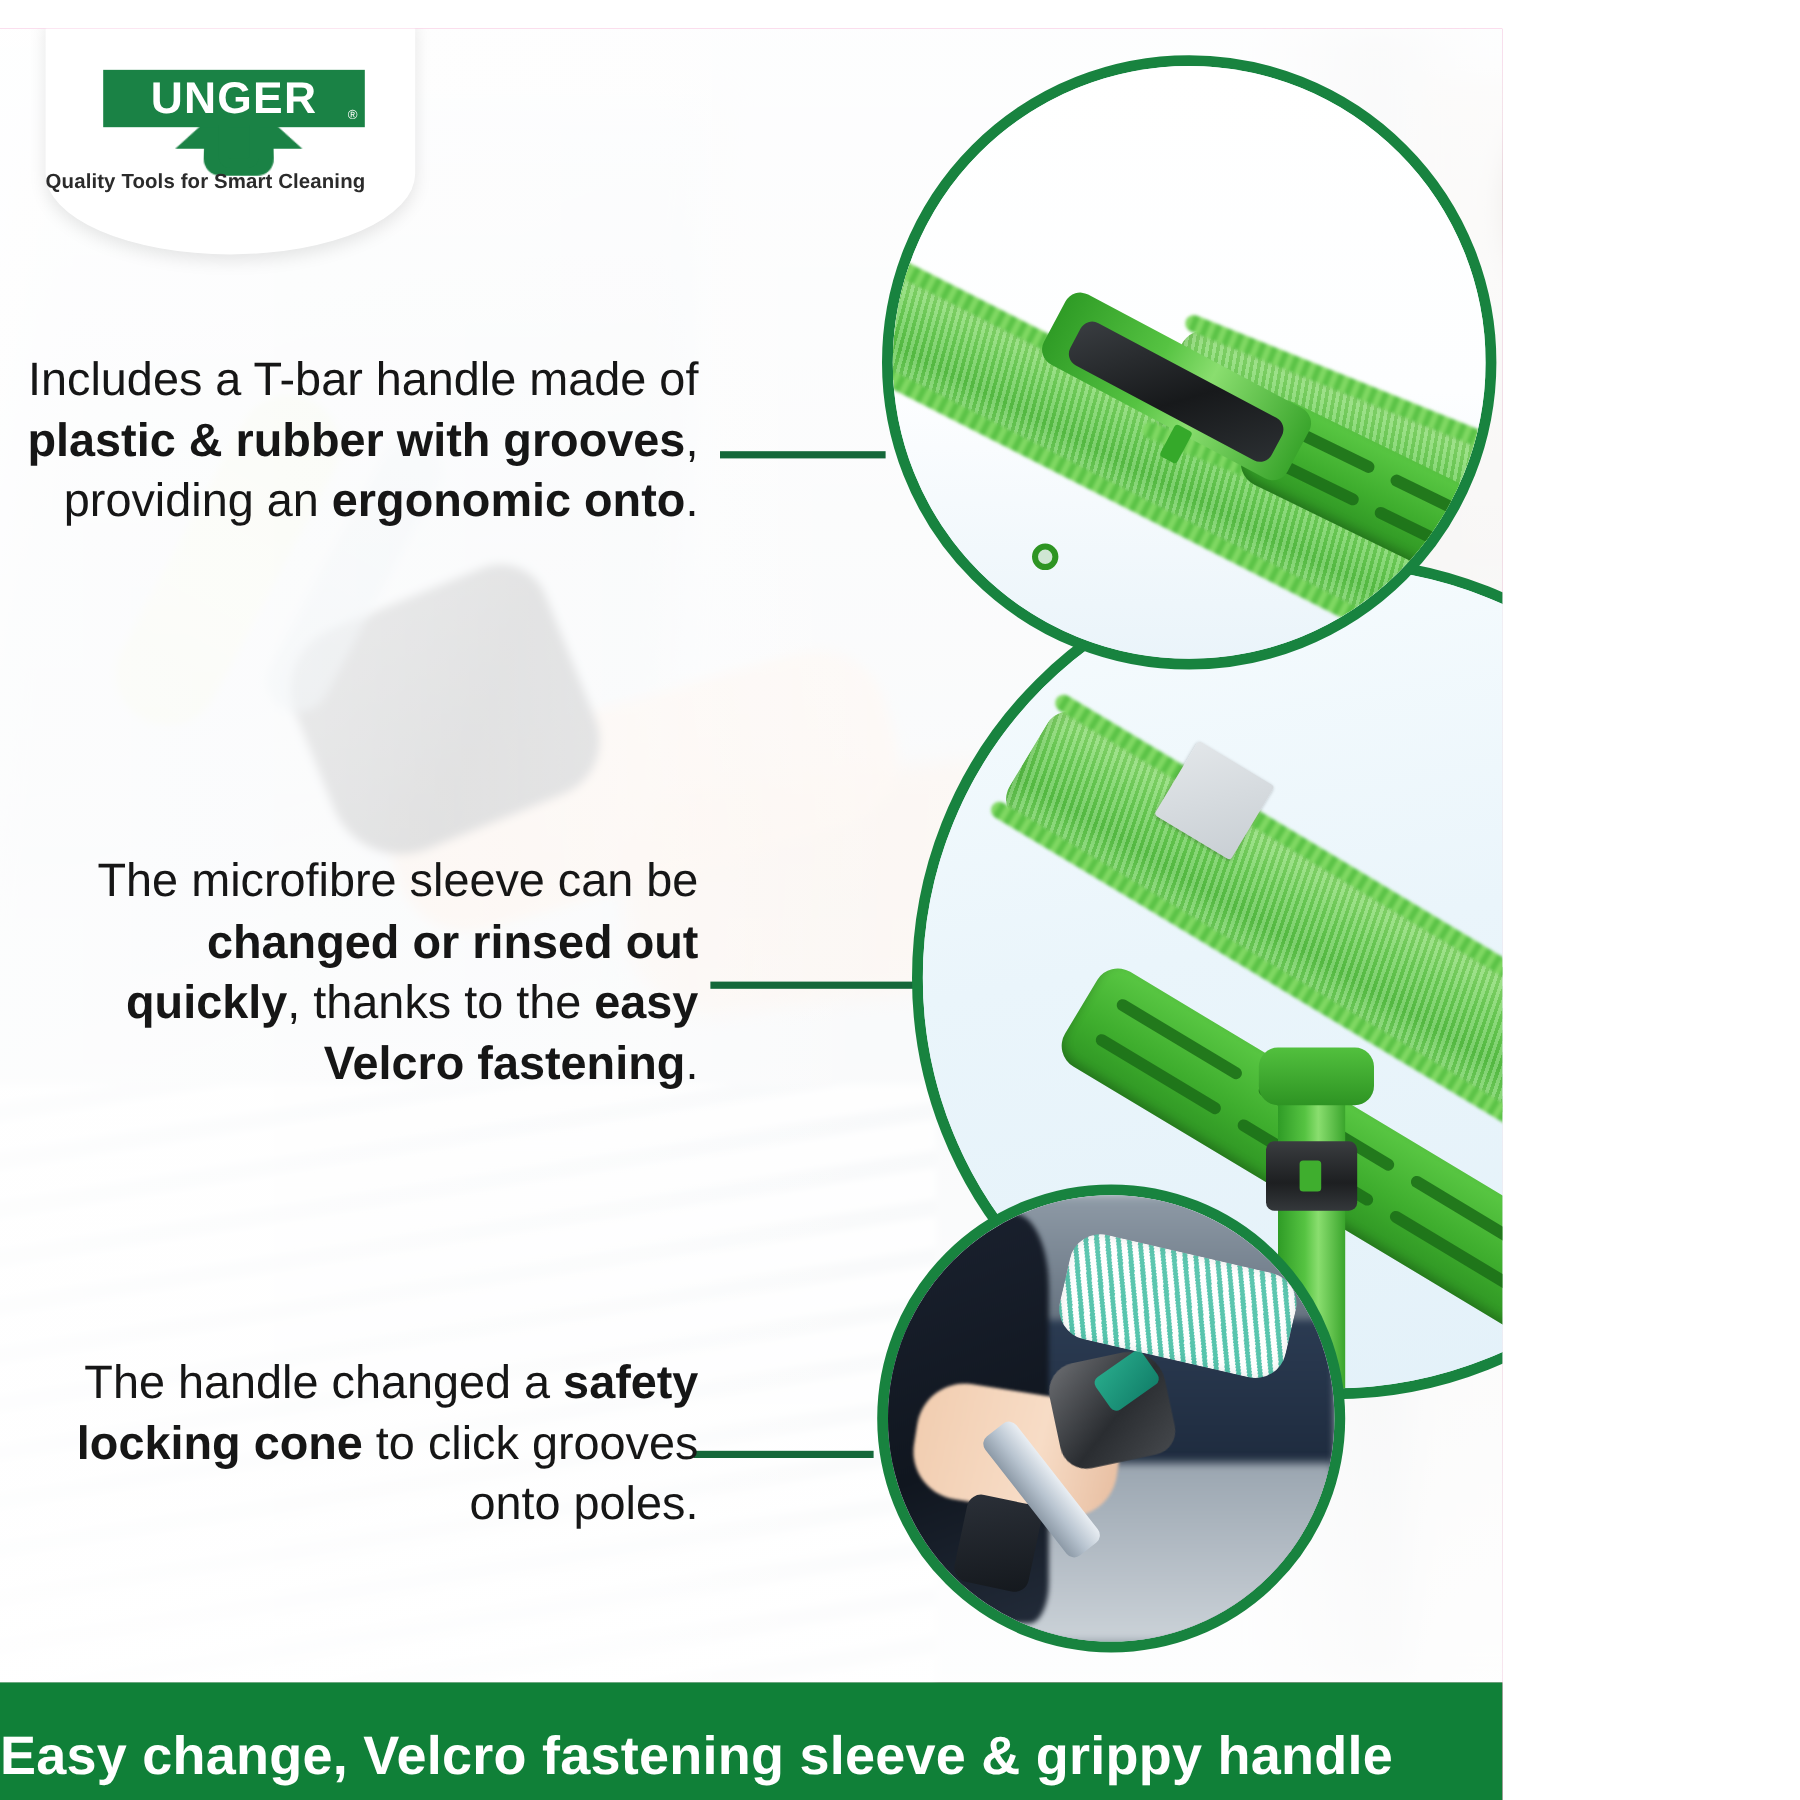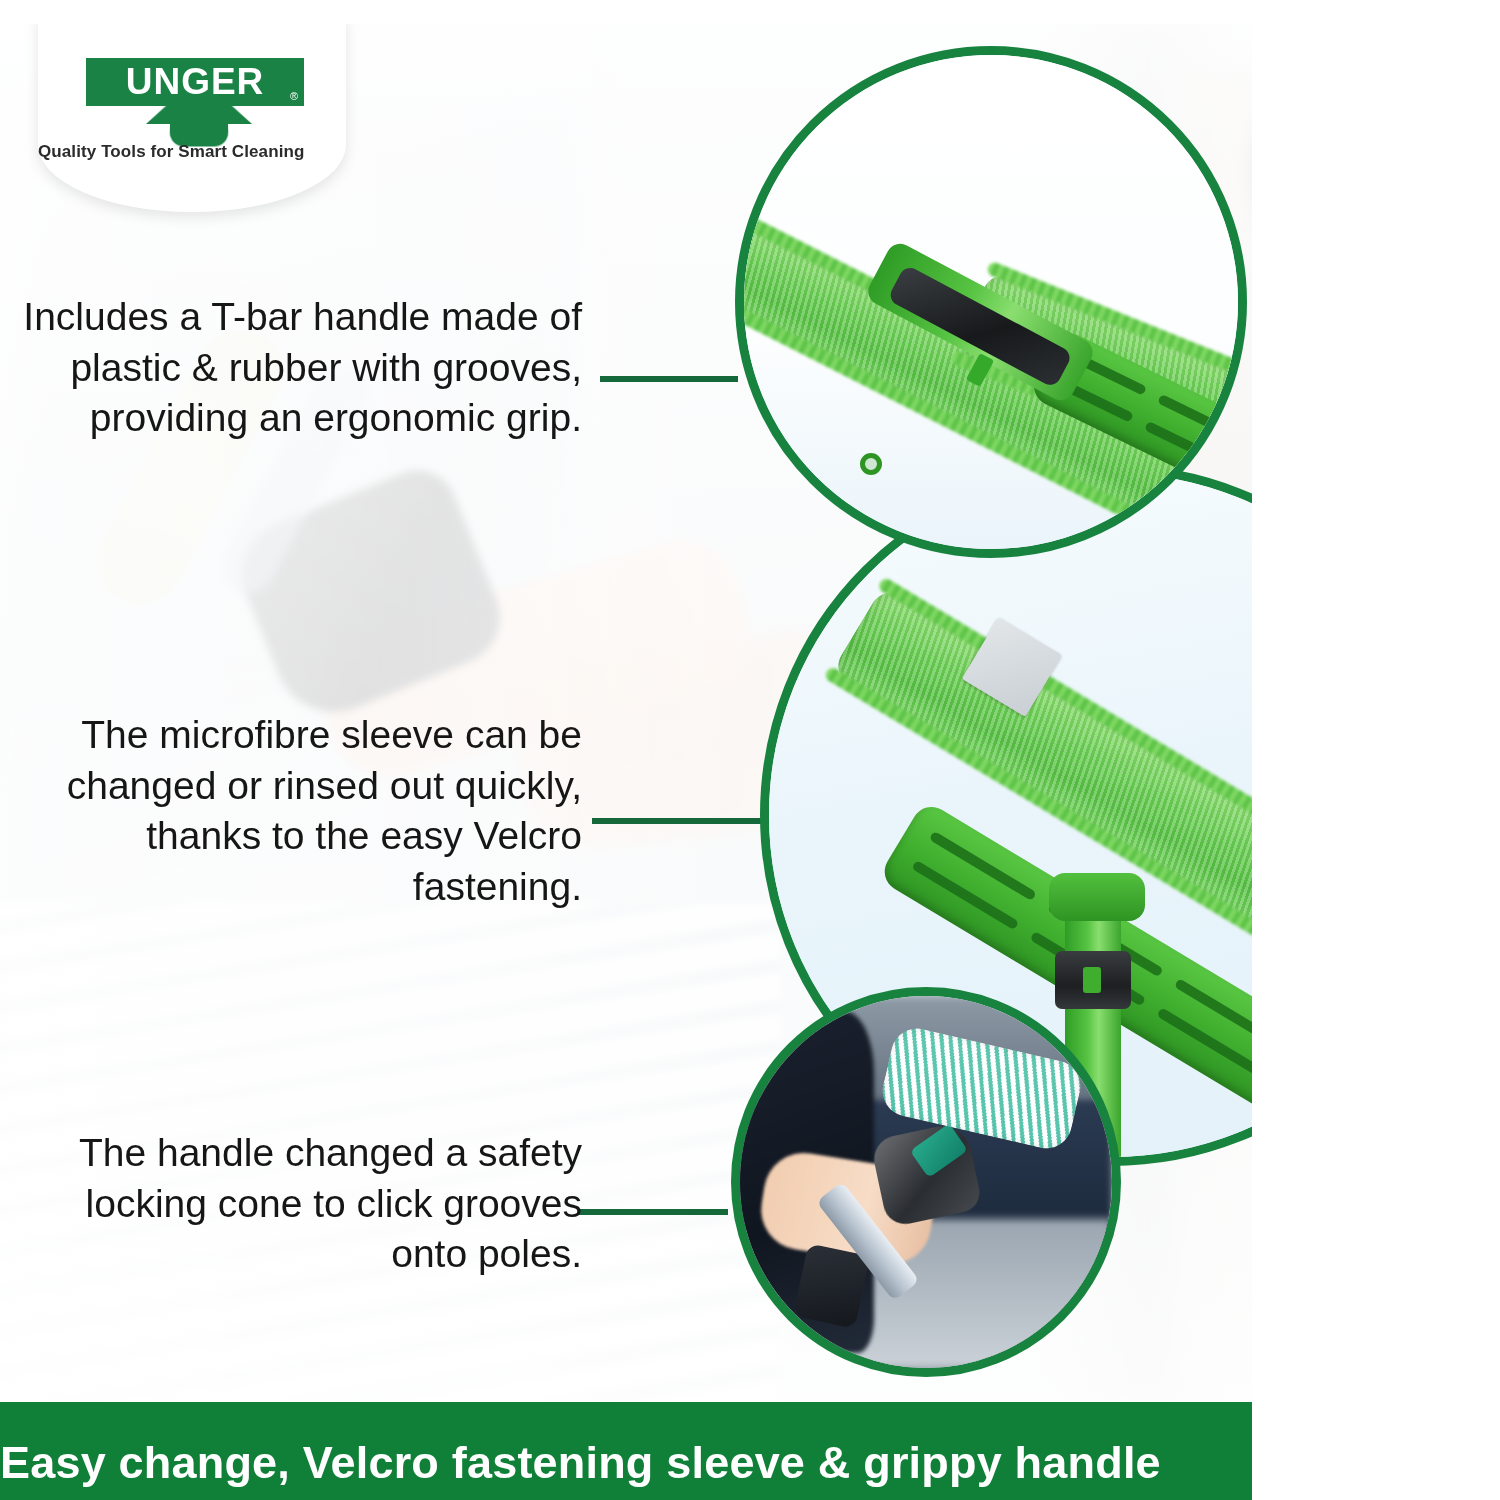--- a/index.html
+++ b/index.html
@@ -148,21 +148,21 @@
     text-align:left; color:#2b2b2b;
     font-size:17px; font-weight:bold; letter-spacing:.1px;
   }
 
   
   .feature {
     position:absolute; width:560px; text-align:right;
     color:#161616; font-size:39px; line-height:1.30;
     z-index:12;
   }
-  .feature b { font-weight:normal; }
+  .feature b { font-weight:bold; }
   #feature-1 { left:22px; top:268px; }
   #feature-2 { left:22px; top:686px; }
   #feature-3 { left:22px; top:1104px; }
 
   
   .connector { position:absolute; height:6px; background:#15683a; z-index:11; }
   #connector-1 { left:600px; top:352px; width:138px; }
   #connector-2 { left:592px; top:794px; width:178px; }
   #connector-3 { left:578px; top:1185px; width:150px; }
 
@@ -310,21 +310,21 @@
       <div class="logo-tail" style="background: rgb(26, 130, 69);"></div>
       <div class="logo-bar" style="background: rgb(26, 130, 69);">
         <div class="logo-word">UNGER</div>
         <div class="logo-reg">®</div>
       </div>
       <div class="logo-gcut" style="border-color: rgb(26, 130, 69);"></div>
     </div>
     <div class="logo-tagline">Quality Tools for Smart Cleaning</div>
   </div>
 
-  <div class="feature" id="feature-1" style="color: rgb(22, 22, 22);"><span>Includes a T-bar handle made of </span><b>plastic &amp; rubber with grooves</b><span>, providing an </span><b>ergonomic grip</b><span>.</span></div>
+  <div class="feature" id="feature-1" style="color: rgb(22, 22, 22);"><span>Includes a T-bar handle made of </span><b>plastic &amp; rubber with grooves</b><span>, providing an </span><b>ergonomic onto</b><span>.</span></div>
   <div class="feature" id="feature-2" style="color: rgb(22, 22, 22);"><span>The microfibre sleeve can be </span><b>changed or rinsed out quickly</b><span>, thanks to the </span><b>easy Velcro fastening</b><span>.</span></div>
   <div class="feature" id="feature-3" style="color: rgb(22, 22, 22);"><span>The handle changed a </span><b>safety locking cone</b><span> to click grooves onto poles.</span></div>
 
   <div class="connector" id="connector-1" style="background: rgb(21, 104, 58);"></div>
   <div class="connector" id="connector-2" style="background: rgb(21, 104, 58);"></div>
   <div class="connector" id="connector-3" style="background: rgb(21, 104, 58);"></div>
 
   <div class="circle" id="circle-top" style="border-color: rgb(24, 131, 63);">
     <div class="c-bg-white"></div>
 

